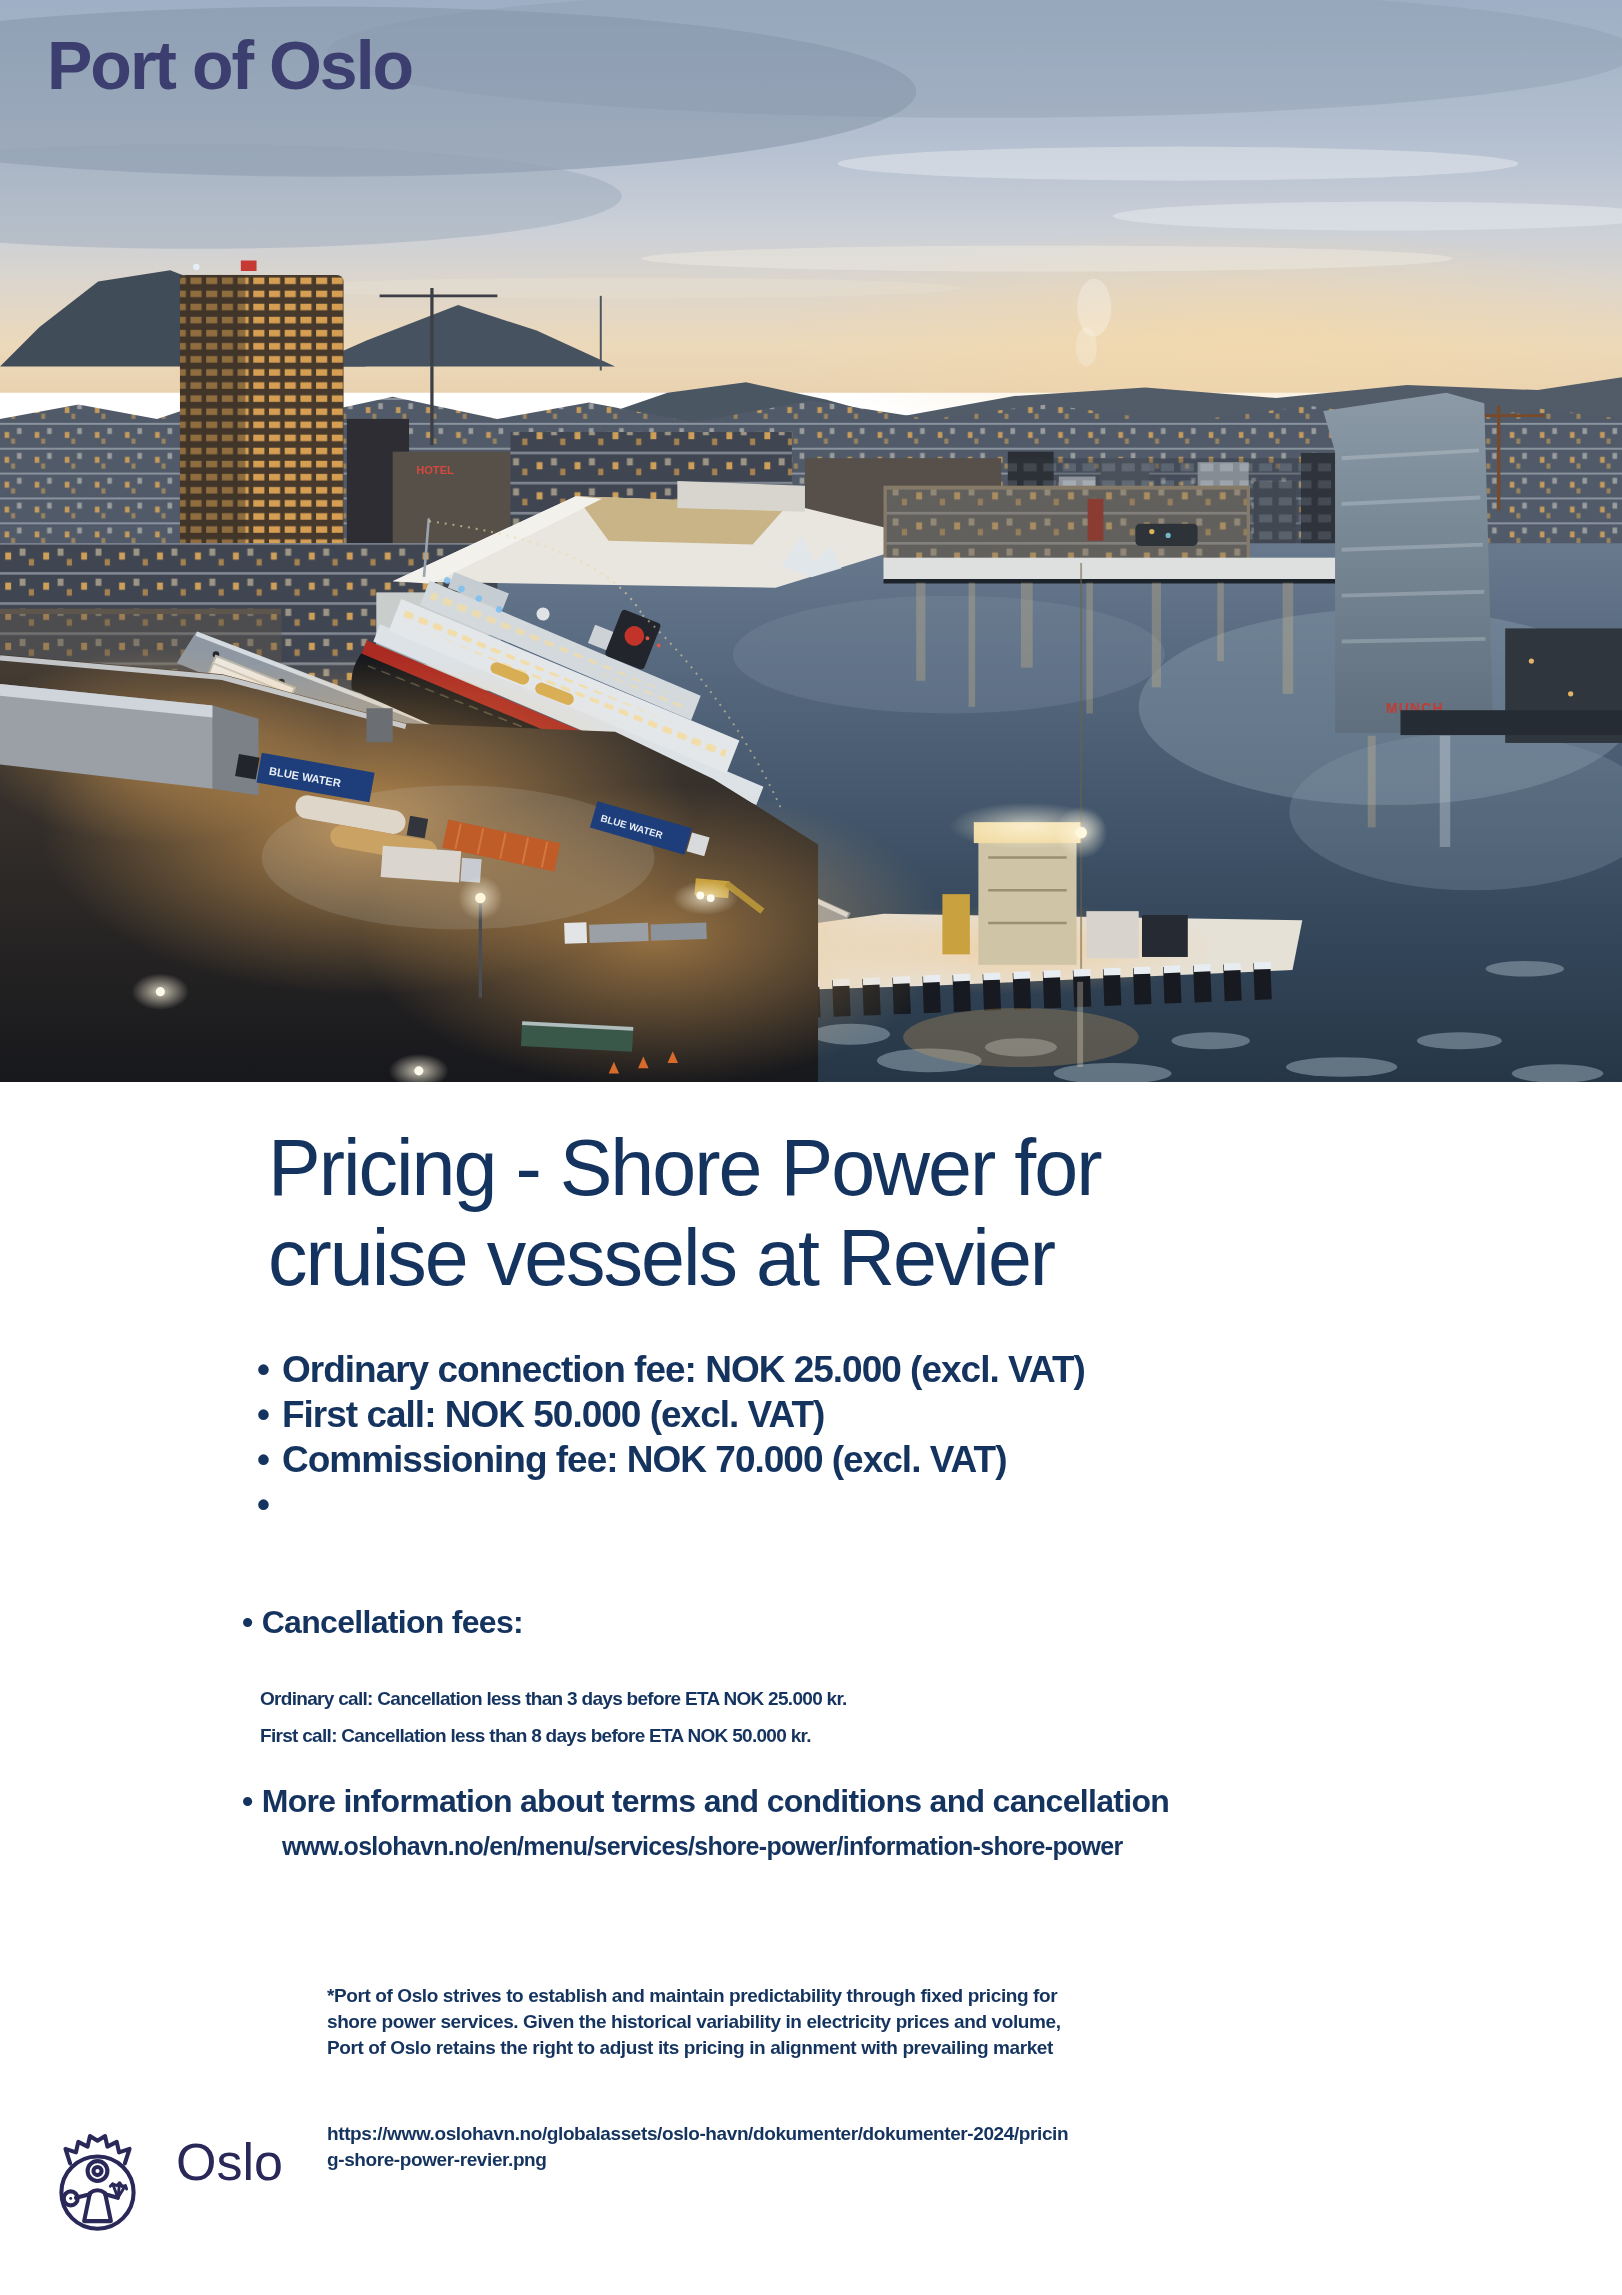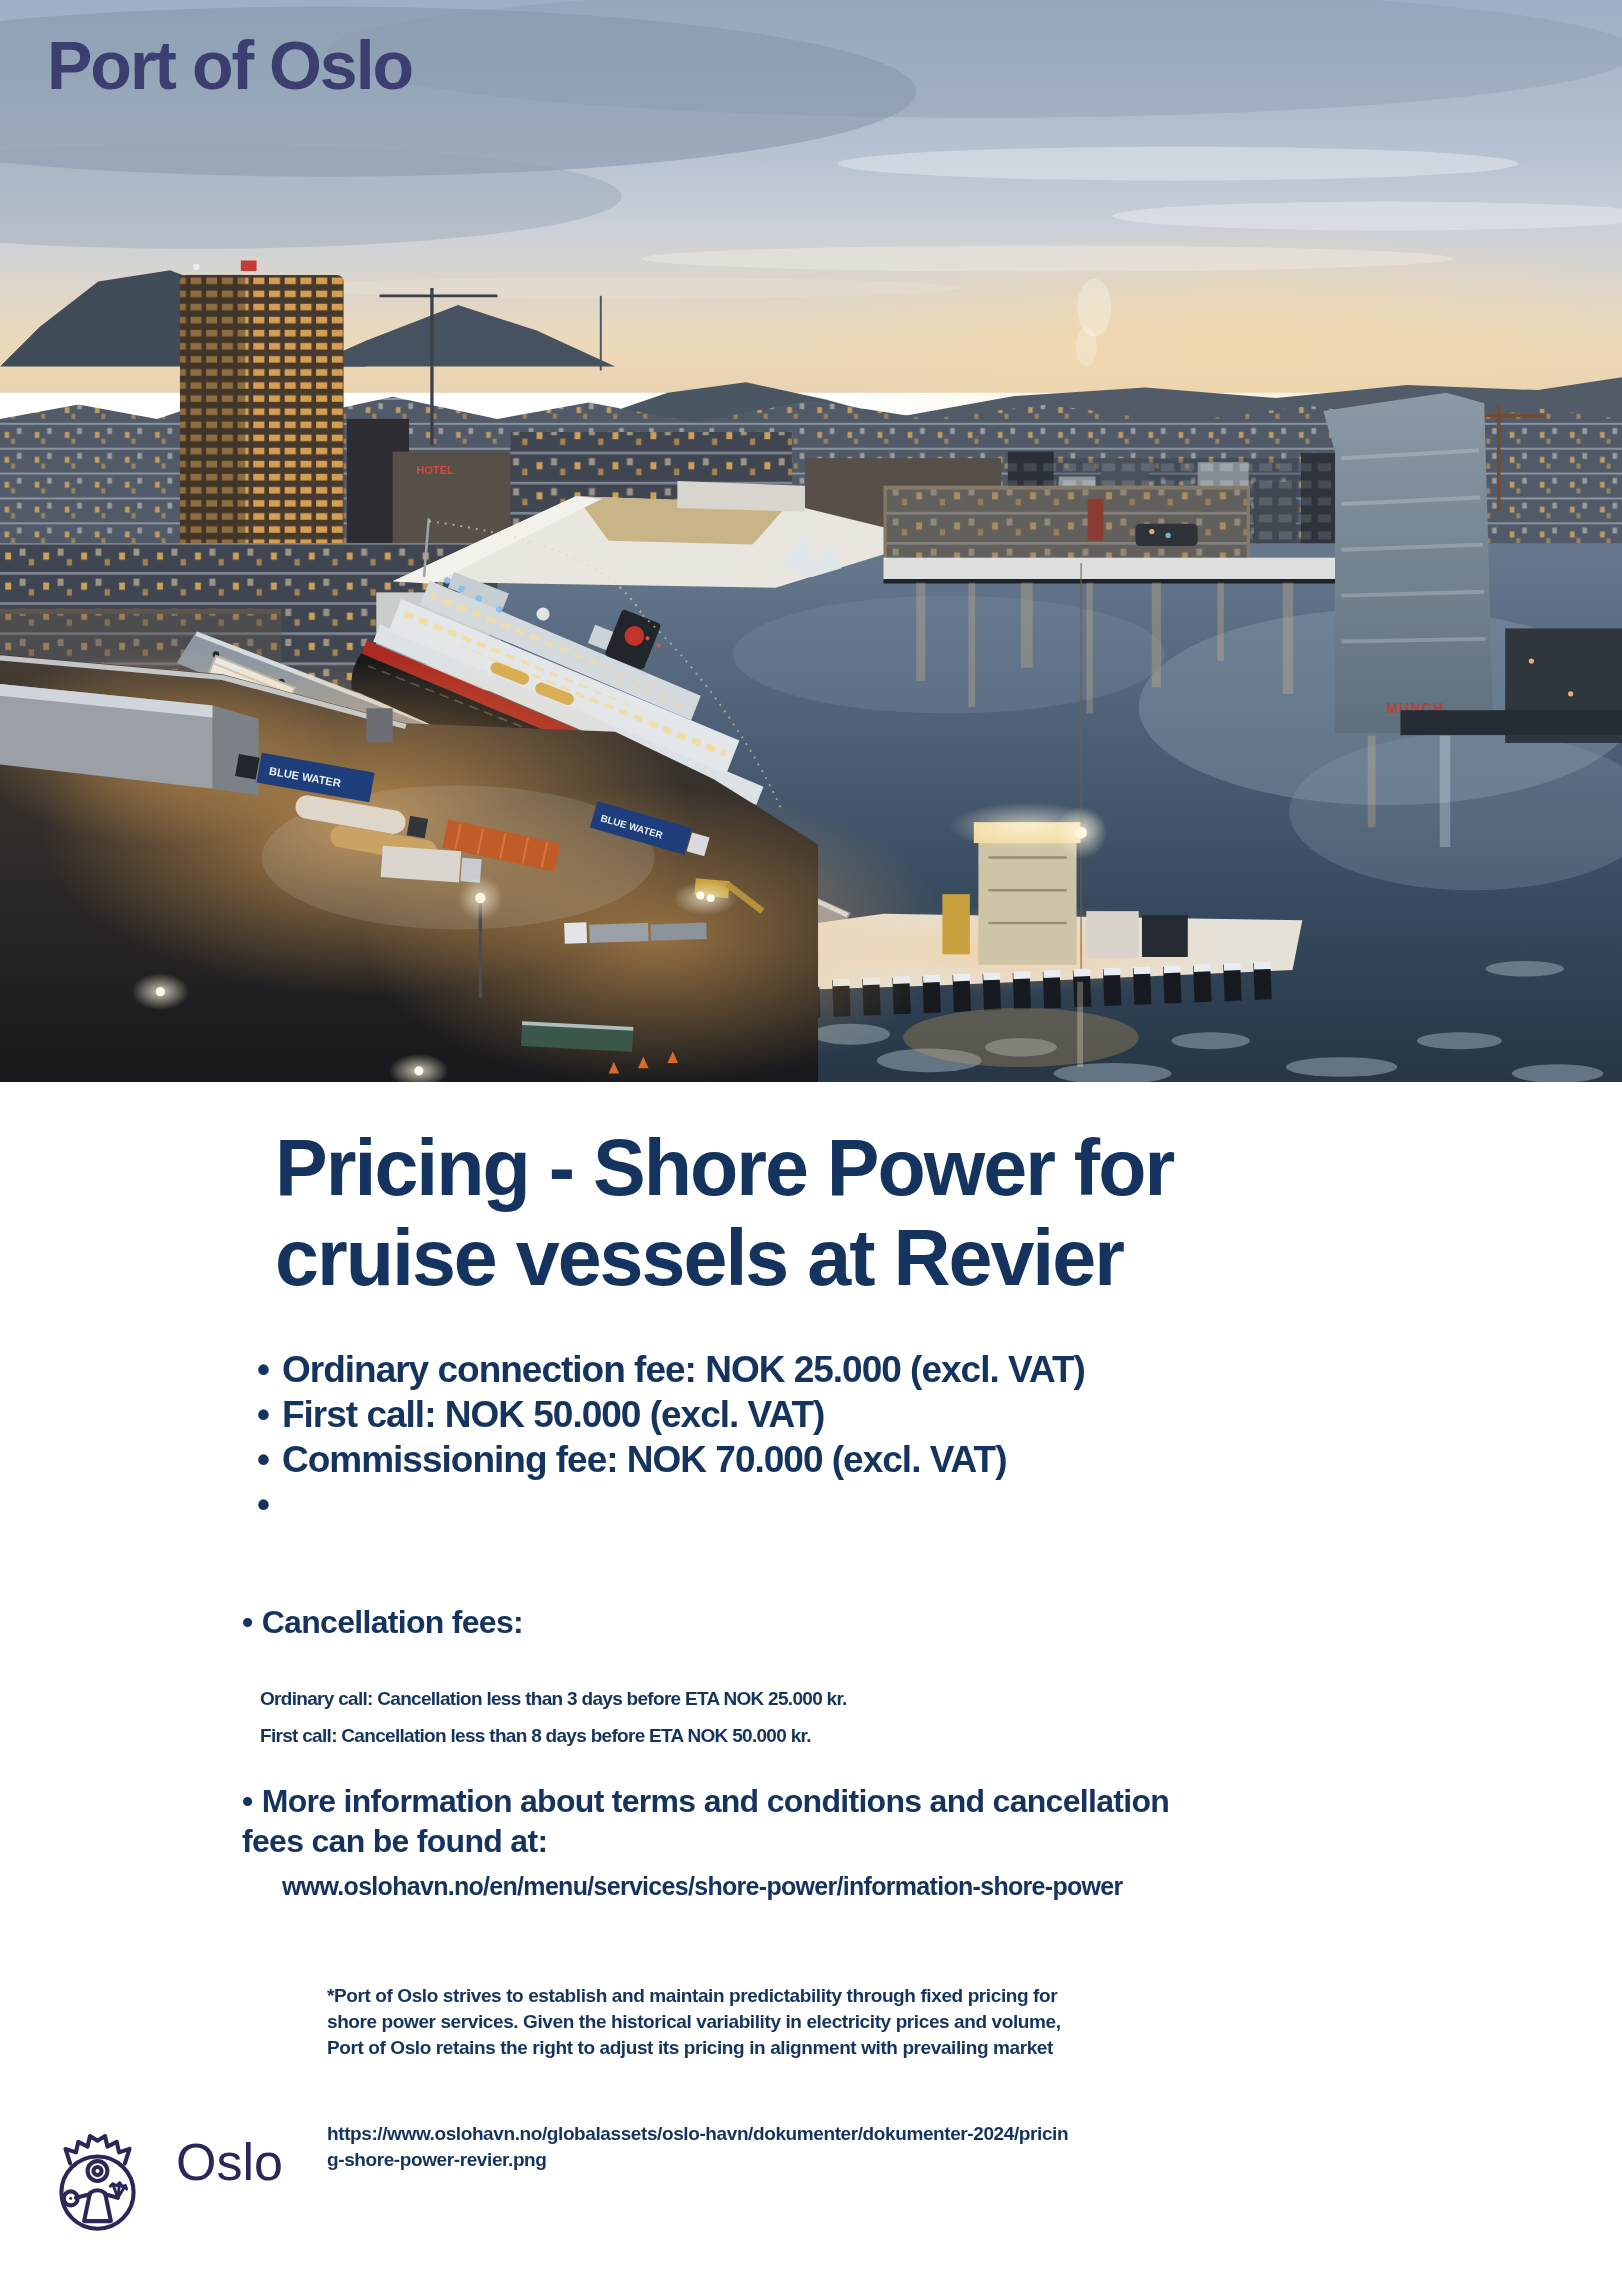--- a/index.html
+++ b/index.html
@@ -1,21 +1,21 @@
 <!DOCTYPE html>
 <html style="font-size:10.5px"><head>
 <meta charset="utf-8">
 <style>
   html,body{margin:0;padding:0;background:#ffffff;}
   .page{position:relative;width:1623px;height:2295px;background:#ffffff;overflow:hidden;
         font-family:"Liberation Sans", sans-serif;color:#14335e;}
   .photo{position:absolute;left:0;top:0;width:1623px;height:1082px;}
   .wordmark{position:absolute;left:47px;top:26px;font-size:68px;font-weight:bold;
             letter-spacing:-2px;color:#3b3e6e;}
-  .headline{position:absolute;left:275px;top:1123px;font-size:79px;font-weight:bold;
+  .headline{position:absolute;left:268px;top:1123px;font-size:79px;font-weight:normal;
             letter-spacing:-2px;line-height:1.14;color:#14335e;}
   .bullets{position:absolute;left:257px;top:1347px;font-size:37px;font-weight:bold;
            letter-spacing:-1px;line-height:45px;}
   .bullets .row{display:flex;gap:13px;white-space:nowrap;}
   .b-mark{flex:0 0 auto;}
   .cancel-head{position:absolute;left:242px;top:1604px;font-size:32px;font-weight:bold;
                letter-spacing:-0.7px;display:flex;gap:9.2px;white-space:nowrap;}
   .cancel-lines{position:absolute;left:260px;top:1680px;font-size:19px;font-weight:bold;
                 letter-spacing:-0.7px;line-height:37px;white-space:nowrap;}
   .moreinfo{position:absolute;left:242px;top:1781px;font-size:32px;font-weight:bold;
@@ -419,21 +419,20 @@
   <div class="cancel-lines">
     <div>Ordinary call: Cancellation less than 3 days before ETA NOK 25.000 kr.</div>
     <div>First call: Cancellation less than 8 days before ETA NOK 50.000 kr.</div>
   </div>
 
   <div class="moreinfo">
     <div class="l1">
       <span class="b-mark">•</span>
       <span>More information about terms and conditions and cancellation</span>
     </div>
-    <div>fees can be found at:</div>
     <div class="url">www.oslohavn.no/en/menu/services/shore-power/information-shore-power</div>
   </div>
 
   <div class="footnote">
     <div>*Port of Oslo strives to establish and maintain predictability through fixed pricing for</div>
     <div>shore power services. Given the historical variability in electricity prices and volume,</div>
     <div>Port of Oslo retains the right to adjust its pricing in alignment with prevailing market</div>
   </div>
 
   <div class="footurl">

